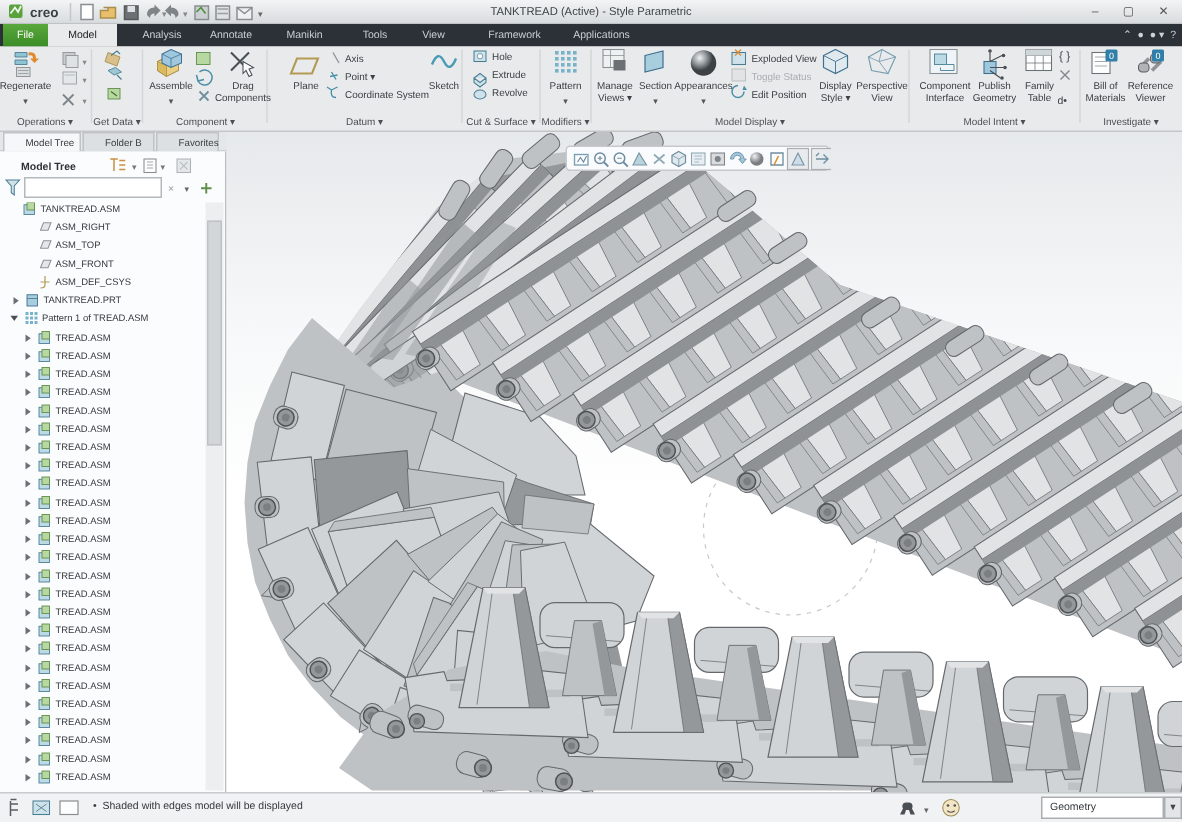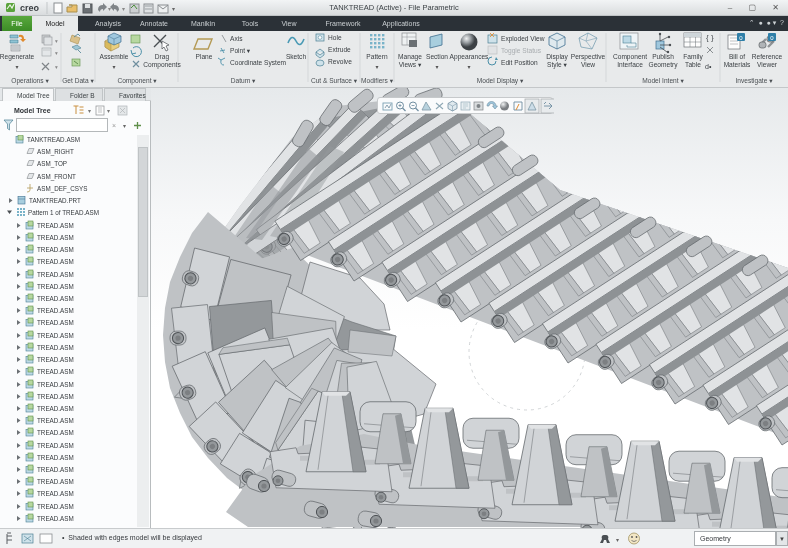--- a/index.html
+++ b/index.html
@@ -29,21 +29,21 @@
 #gtoolbar{position:absolute;left:226px;top:9px;width:176px;height:17px;background:#fafbfc;border:1px solid #c6c9cb;border-radius:3px}
 #statusbar{position:absolute;left:0;top:528px;width:788px;height:20px;background:#f0f2f3;border-top:1px solid #c8cbcd}
 #stext{position:absolute;left:62px;top:5px;font-size:7px;color:#34383c}
 #geom{position:absolute;left:694px;top:2px;width:82px;height:15px;background:#fff;border:1px solid #aaaeb1;font-size:7px;color:#34383c;line-height:14px;padding-left:5px}
 #geomarr{position:absolute;left:776px;top:2px;width:12px;height:15px;background:#e3e6e8;border:1px solid #aaaeb1;font-size:6px;text-align:center;line-height:14px;color:#444}
 svg{position:absolute;left:0;top:0}
 </style></head>
 <body>
 <div id="win">
   <div id="titlebar">
-    <div id="title">TANKTREAD (Active) - File Parametric</div>
+    <div id="title">TANKTREAD (Active) - Style Parametric</div>
     <svg width="300" height="16">
       <rect x="6" y="3" width="9" height="9" rx="1.5" fill="#5aa33c"></rect>
       <path d="M7 9 L10 5 L12 8 L14 4" stroke="#eef5ea" stroke-width="1.2" fill="none"></path>
       <text x="20" y="11" font-size="9" font-weight="bold" fill="#3a3f43">creo</text>
       <line x1="47" y1="2" x2="47" y2="14" stroke="#c3c7c9"></line>
       <rect x="54" y="3" width="8" height="10" fill="#fdfdfd" stroke="#8a8e91"></rect>
       <path d="M69 5 L77 5 L77 12 L67 12 L67 7 L72 7 L72 5 Z" fill="#e9bf6b" stroke="#a98f4f"></path>
       <rect x="83" y="4" width="9" height="9" fill="#6b7074" stroke="#53575a"></rect>
       <rect x="85" y="4" width="5" height="4" fill="#dfe2e4"></rect>
       <path d="M98 10 q0 -5 5 -5 l0 -2 4 4 -4 4 0 -2 q-3 0 -3 3 z" fill="#7f8488"></path>

